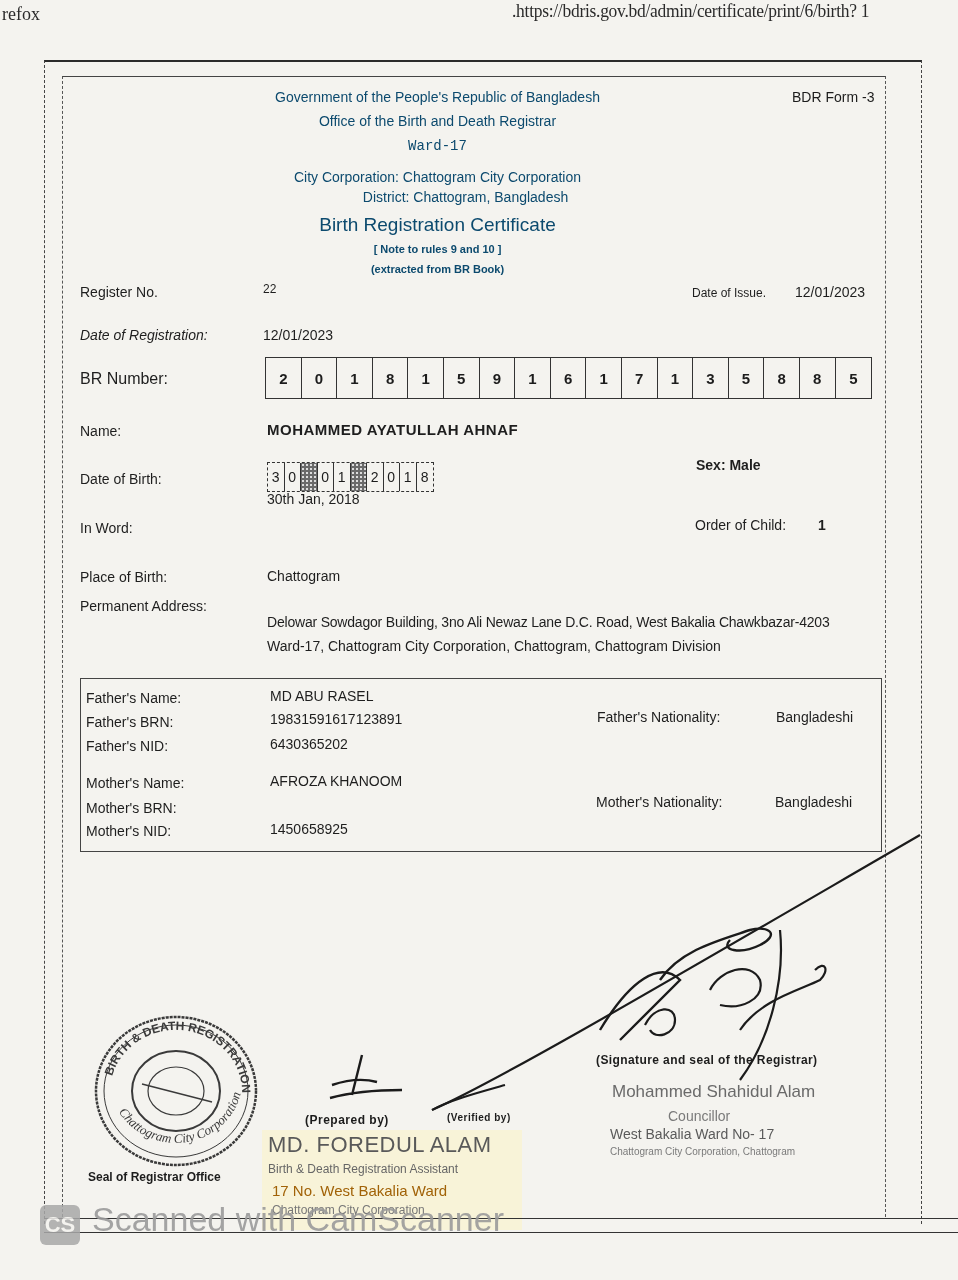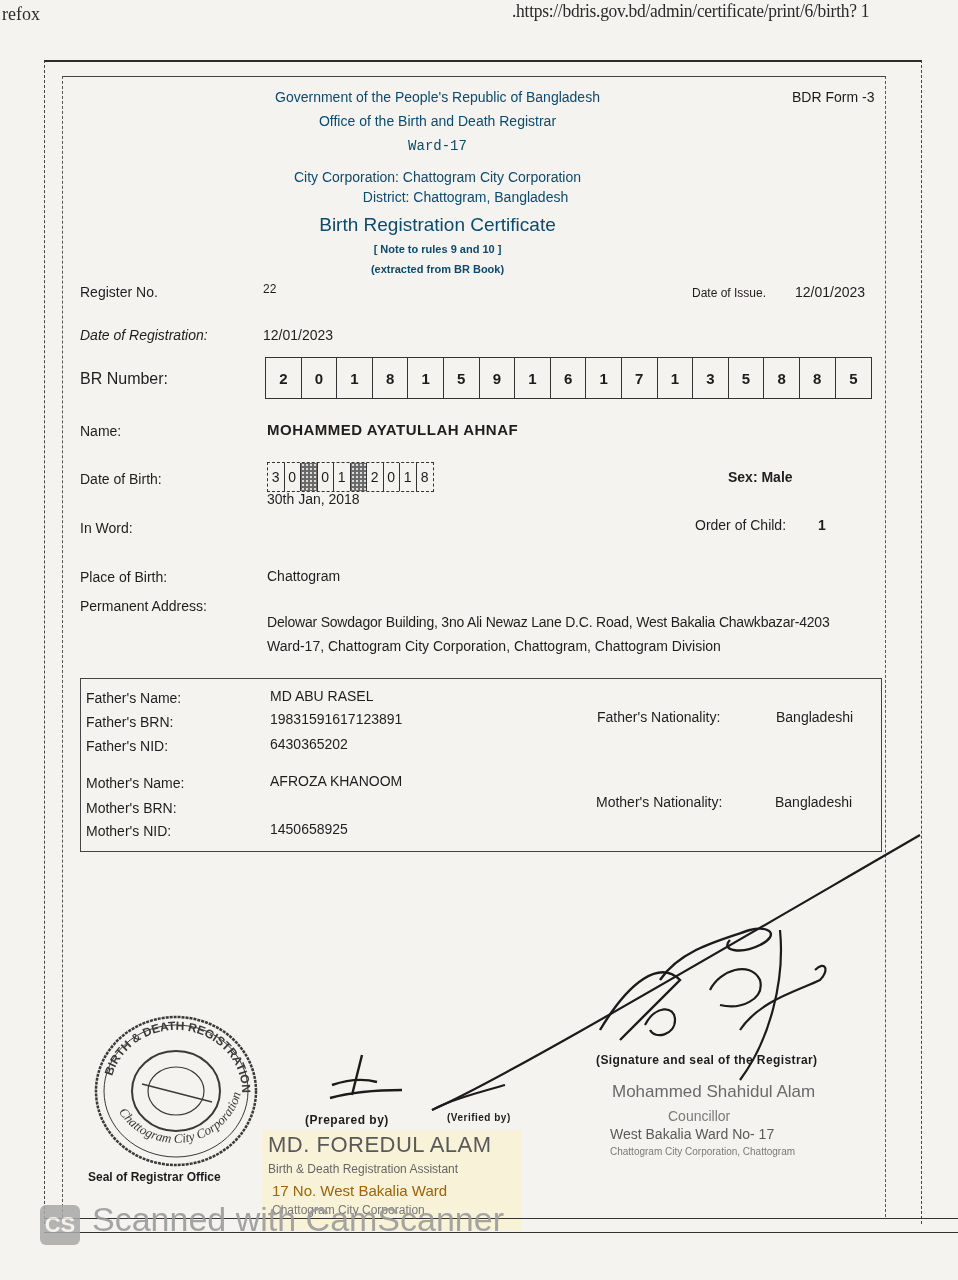--- a/index.html
+++ b/index.html
@@ -97,21 +97,21 @@
   <div class="cell">0</div>
   <div class="cell sep"></div>
   <div class="cell">0</div>
   <div class="cell">1</div>
   <div class="cell sep"></div>
   <div class="cell">2</div>
   <div class="cell">0</div>
   <div class="cell">1</div>
   <div class="cell">8</div>
 </div>
-<div class="abs value" style="left:696px; top:469px; font-weight:bold;margin-left:32px;">Sex: Male</div>
+<div class="abs value" style="left:696px; top:457px; font-weight:bold;">Sex: Male</div>
 
 <div class="abs label" style="left:80px; top:520px;">In Word:</div>
 <div class="abs value" style="left:267px; top:491px;">30th Jan, 2018</div>
 <div class="abs label" style="left:695px; top:517px;">Order of Child:</div>
 <div class="abs value" style="left:818px; top:517px; font-weight:bold;">1</div>
 
 <div class="abs label" style="left:80px; top:569px;">Place of Birth:</div>
 <div class="abs value" style="left:267px; top:568px;">Chattogram</div>
 
 <div class="abs label" style="left:80px; top:598px;">Permanent Address:</div>

